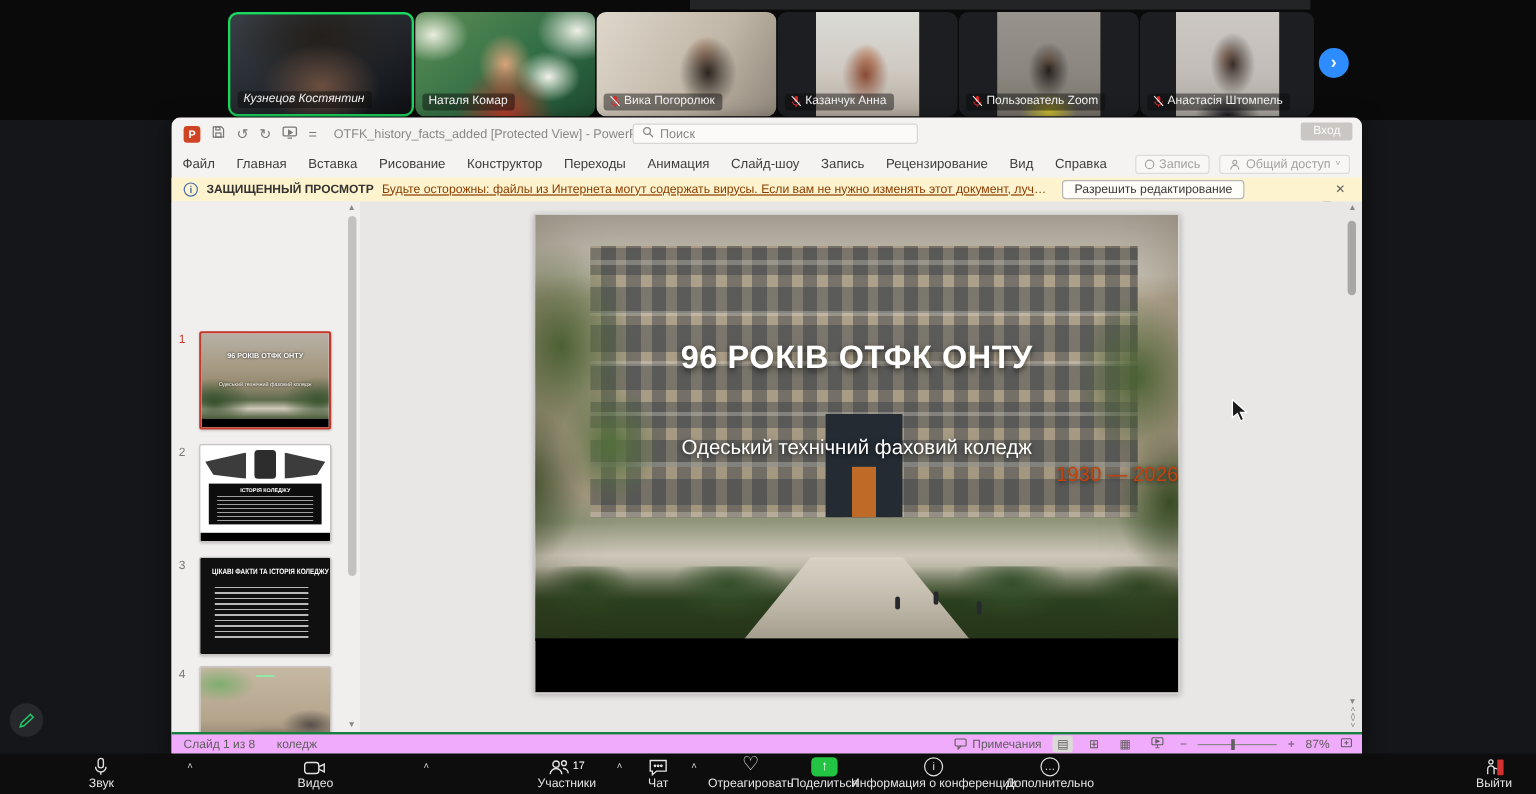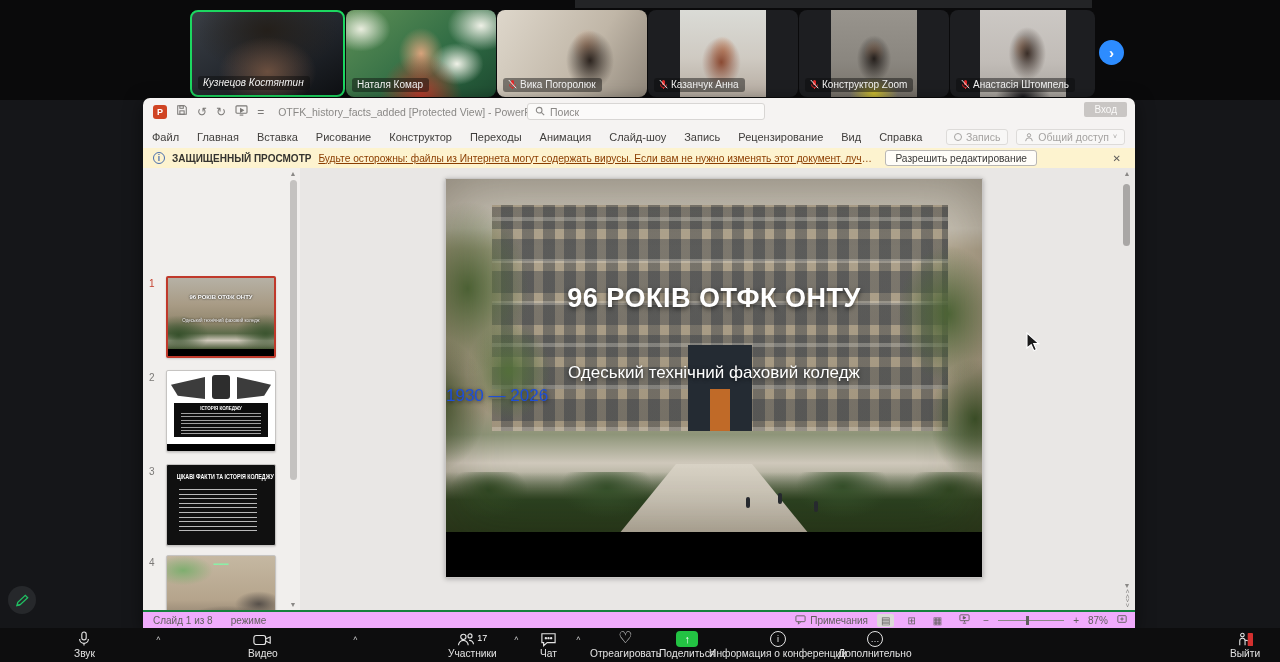--- a/index.html
+++ b/index.html
@@ -151,21 +151,21 @@
       radial-gradient(54px 36px at 94% 30%,#2f4722 0%,rgba(47,71,34,0) 78%),
       linear-gradient(rgba(40,58,28,0) 0%,#2b4120 45%,#223618 100%);}
   .path{position:absolute;left:50%;transform:translateX(-50%);bottom:0;width:190px;height:70px;
       background:linear-gradient(#d8d2c5,#b9b2a3);clip-path:polygon(30% 0,70% 0,100% 100%,0 100%);}
   .ppl{position:absolute;bottom:26px;width:4px;height:11px;background:#262a30;border-radius:2px;}
   .photo::after{content:"";position:absolute;inset:0;box-shadow:inset 0 0 60px rgba(60,45,25,.35);}
   .slide-title{position:absolute;left:0;right:0;top:104px;text-align:center;color:#fff;
       font-size:27px;font-weight:bold;letter-spacing:.5px;text-shadow:0 2px 5px rgba(0,0,0,.65);z-index:3;}
   .slide-sub{position:absolute;left:0;right:0;top:184px;text-align:center;color:#fff;
       font-size:17px;text-shadow:0 1px 4px rgba(0,0,0,.7);z-index:3;}
-  .slide-years{position:absolute;left:0;right:0;top:207px;text-align:left;color:#1d4ed8;
+  .slide-years{position:absolute;left:0;right:0;top:207px;text-align:right;color:#c2410c;
       font-size:17px;text-shadow:0 1px 4px rgba(0,0,0,.7);z-index:3;}
   .slide-black{position:absolute;left:0;right:0;bottom:0;height:45px;background:#000;}
   .v-scroll{position:absolute;right:2px;top:2px;bottom:2px;width:12px;}
   .vs-up{position:absolute;top:0;left:0;right:0;text-align:center;color:#8a8886;font-size:7px;}
   .vs-thumb{position:absolute;top:14px;left:2px;width:7px;height:62px;border-radius:4px;background:#a9a7a5;}
   .vs-bottom{position:absolute;bottom:0;left:0;right:0;display:flex;flex-direction:column;
       align-items:center;color:#8a8886;font-size:7px;line-height:8px;}
   .dbl{line-height:4.5px;font-size:7px;letter-spacing:-1px;}
   
   .statusbar{position:absolute;left:0;right:0;bottom:0;height:18px;background:#f0abfc;
@@ -243,21 +243,21 @@
     <div class="portrait"></div>
     <div class="nametag">
       <span class="mut">
         <svg width="9" height="11" viewBox="0 0 12 14">
             <rect x="4" y="1" width="4" height="7" rx="2" fill="#e02828"></rect>
             <path d="M2,7 a4,4 0 0 0 8,0" stroke="#e02828" stroke-width="1.3" fill="none"></path>
             <line x1="6" y1="11" x2="6" y2="13" stroke="#e02828" stroke-width="1.3"></line>
             <line x1="1" y1="1" x2="11" y2="12" stroke="#fff" stroke-width="1.2"></line>
           </svg>
       </span>
-      <span>Конструктор Zoom</span>
+      <span>Пользователь Zoom</span>
     </div>
   </div>
   <div class="tile t6">
     <div class="portrait"></div>
     <div class="nametag">
       <span class="mut">
         <svg width="9" height="11" viewBox="0 0 12 14">
             <rect x="4" y="1" width="4" height="7" rx="2" fill="#e02828"></rect>
             <path d="M2,7 a4,4 0 0 0 8,0" stroke="#e02828" stroke-width="1.3" fill="none"></path>
             <line x1="6" y1="11" x2="6" y2="13" stroke="#e02828" stroke-width="1.3"></line>
@@ -420,21 +420,21 @@
           <span class="dbl">˄<br>˄</span>
           <span class="dbl">˅<br>˅</span>
         </div>
       </div>
     </div>
   </div>
 
   <div class="statusbar">
     <div class="sb-left">
       <span>Слайд 1 из 8</span>
-      <span>режиме</span>
+      <span>коледж</span>
     </div>
     <div class="sb-right">
       <span class="sb-note">
         <svg width="11" height="10" viewBox="0 0 13 12" fill="none" stroke="#605e5c" stroke-width="1.1">
             <rect x="1" y="1" width="11" height="7" rx="1"></rect>
             <path d="M4,8 l0,3 3,-3"></path>
           </svg>
         <span>Примечания</span>
       </span>
       <span class="viewic sel">▤</span>

